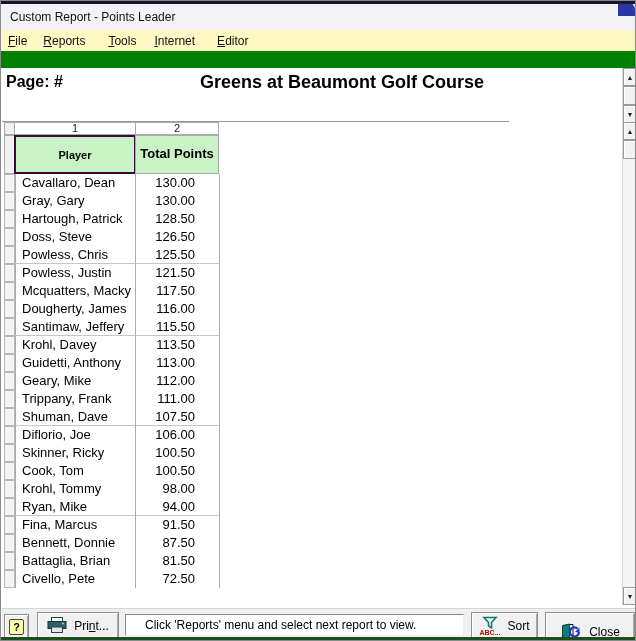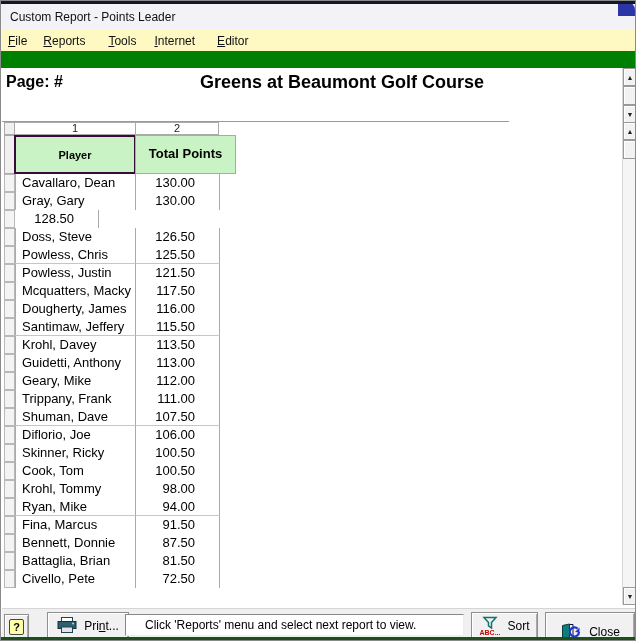--- a/index.html
+++ b/index.html
@@ -37,21 +37,21 @@
   .num-cell { position:absolute; top:0; height:13px; font-size:11px; text-align:center; color:#222;
               border:1px solid #aaa; background:#fff; line-height:11px; }
   .num-1 { left:12px; width:122px; }
   .num-2 { left:133px; width:84px; }
 
   .hdr-row { position:absolute; top:13px; left:0; height:39px; width:100%; }
   .hdr-rh { position:absolute; left:2px; top:0; width:11px; height:39px; background:#f0f0f0; border:1px solid #aaa; }
   .hdr-player { position:absolute; left:12px; top:0; width:122px; height:39px; background:#c9f3c5;
                 border:2px solid #3a0a3a; display:flex; align-items:center; justify-content:center;
                 font-weight:bold; font-size:11px; color:#000; }
-  .hdr-points { position:absolute; left:133px; top:0; width:101px; height:39px; background:#c9f3c5;
+  .hdr-points { position:absolute; left:133px; top:0; width:84px; height:39px; background:#c9f3c5;
                 border:1px solid #aaa; display:flex; align-items:center; justify-content:center; text-align:center;
                 font-weight:bold; font-size:13px; line-height:1.3; color:#000; }
 
   .grid-body { position:absolute; top:52px; left:0; width:100%; }
   .grow { display:flex; height:18px; }
   .rh-cell { margin-left:2px; width:11px; height:18px; background:#f4f4f4; border:1px solid #b8b8b8; }
   .c1 { width:121px; border-left:1px solid #aaa; border-right:1px solid #aaa; padding-left:6px;
         font-size:13px; line-height:18px; color:#000; white-space:nowrap; overflow:hidden; }
   .c2 { width:84px; border-right:1px solid #aaa; padding-right:24px; text-align:right;
         font-size:13px; line-height:18px; color:#000; }
@@ -67,21 +67,21 @@
   .sb-thumb { width:14px; height:19px; background:#f2f2f2; border:1px solid #999; box-shadow: inset 1px 1px 0 #fff; }
   .sb-table .sb-down { position:absolute; bottom:0; left:0; }
 
   
   .statusbar { position:absolute; top:607px; left:1px; width:634px; height:31px; background:#f0f0f0;
                border-top:1px solid #d5d5d5; }
   .btn { position:absolute; background:#f1f1f1; border:1px solid #8f8f8f;
          box-shadow: inset 1px 1px 0 #ffffff, inset -1px -1px 0 #a9a9a9;
          display:flex; align-items:center; justify-content:center; gap:7px; font-size:12px; color:#000; cursor:default; }
   .help-btn  { left:2px;  top:5px; width:25px; height:25px; }
-  .print-btn { left:45px; top:3px; width:82px; height:27px; }
+  .print-btn { left:35px; top:3px; width:82px; height:27px; }
   .sort-btn  { left:469px; top:3px; width:67px; height:27px; }
   .close-btn { left:543px; top:3px; width:90px; height:39px; }
   .msg-box { position:absolute; left:123px; top:5px; width:339px; height:22px; background:#fff;
              border:1px solid #888; border-right-color:#eee; border-bottom-color:#eee;
              font-size:12px; line-height:20px; padding-left:19px; color:#000; white-space:nowrap; overflow:hidden; }
   .help-glyph { width:15px; height:16px; background:#ffffaa; border:1px solid #444; border-radius:2px;
                 font-size:11px; font-weight:bold; display:flex; align-items:center; justify-content:center; color:#000; }
   .sort-ic { display:flex; flex-direction:column; align-items:center; line-height:1; }
   .sort-abc { font-size:7px; font-weight:bold; color:#cc0000; letter-spacing:0; }
   .btn u { text-decoration:underline; }
@@ -142,20 +142,21 @@
   </div>
 
   <div class="grow">
     <div class="rh-cell"></div>
     <div class="c1">Gray, Gary</div>
     <div class="c2">130.00</div>
   </div>
 
   <div class="grow">
     <div class="rh-cell"></div>
+    <div class="c1">Hartough, Patrick</div>
     <div class="c2">128.50</div>
   </div>
 
   <div class="grow">
     <div class="rh-cell"></div>
     <div class="c1">Doss, Steve</div>
     <div class="c2">126.50</div>
   </div>
 
   <div class="grow sep">

